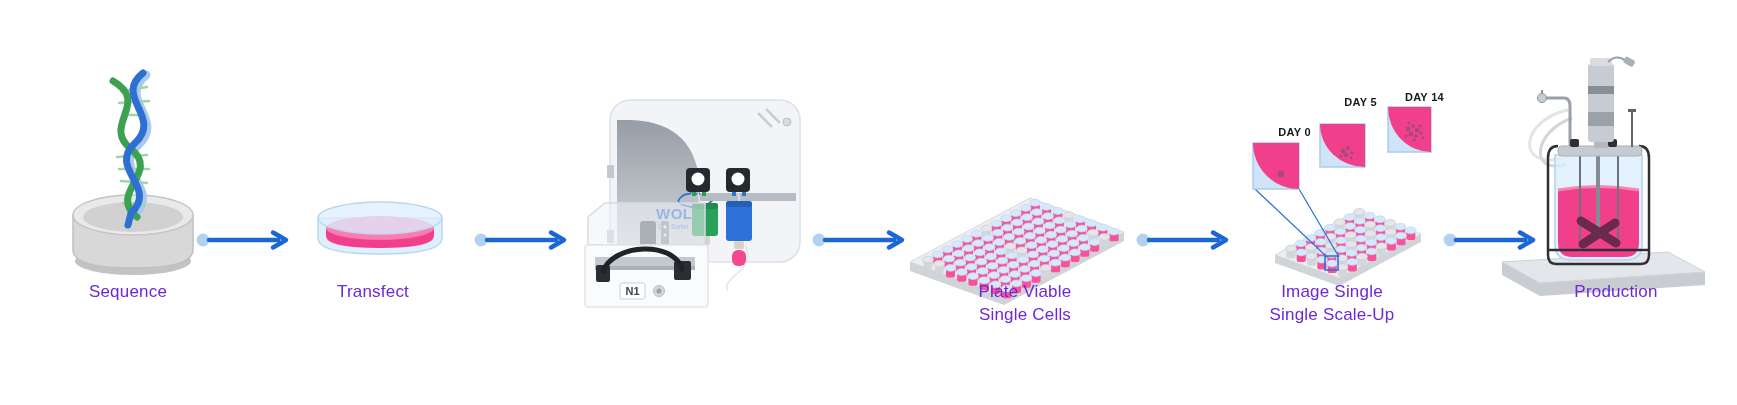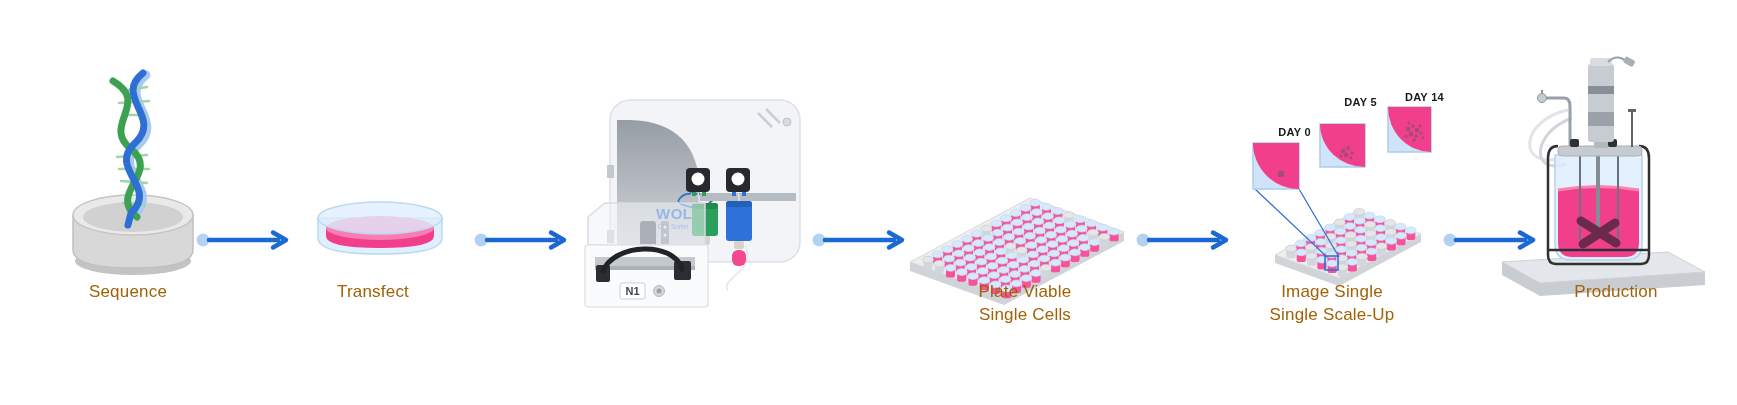--- a/index.html
+++ b/index.html
@@ -3,21 +3,21 @@
 <meta charset="utf-8">
 <style>
   html,body{margin:0;padding:0;}
   body{
     width:1737px;height:405px;background:#ffffff;position:relative;overflow:hidden;
     font-family:"Liberation Sans",sans-serif;
   }
   .abs{position:absolute;}
   .step-label{
     position:absolute;width:220px;text-align:center;top:280px;
-    font-size:17px;line-height:23px;font-weight:500;color:#a16207;letter-spacing:.2px;
+    font-size:17px;line-height:23px;font-weight:500;color:#6d28d9;letter-spacing:.2px;
   }
   .day-label{
     position:absolute;width:70px;text-align:right;
     font-size:11px;font-weight:700;color:#17181a;letter-spacing:.3px;
   }
   svg{display:block;}
 </style>
 </head>
 <body>
 

